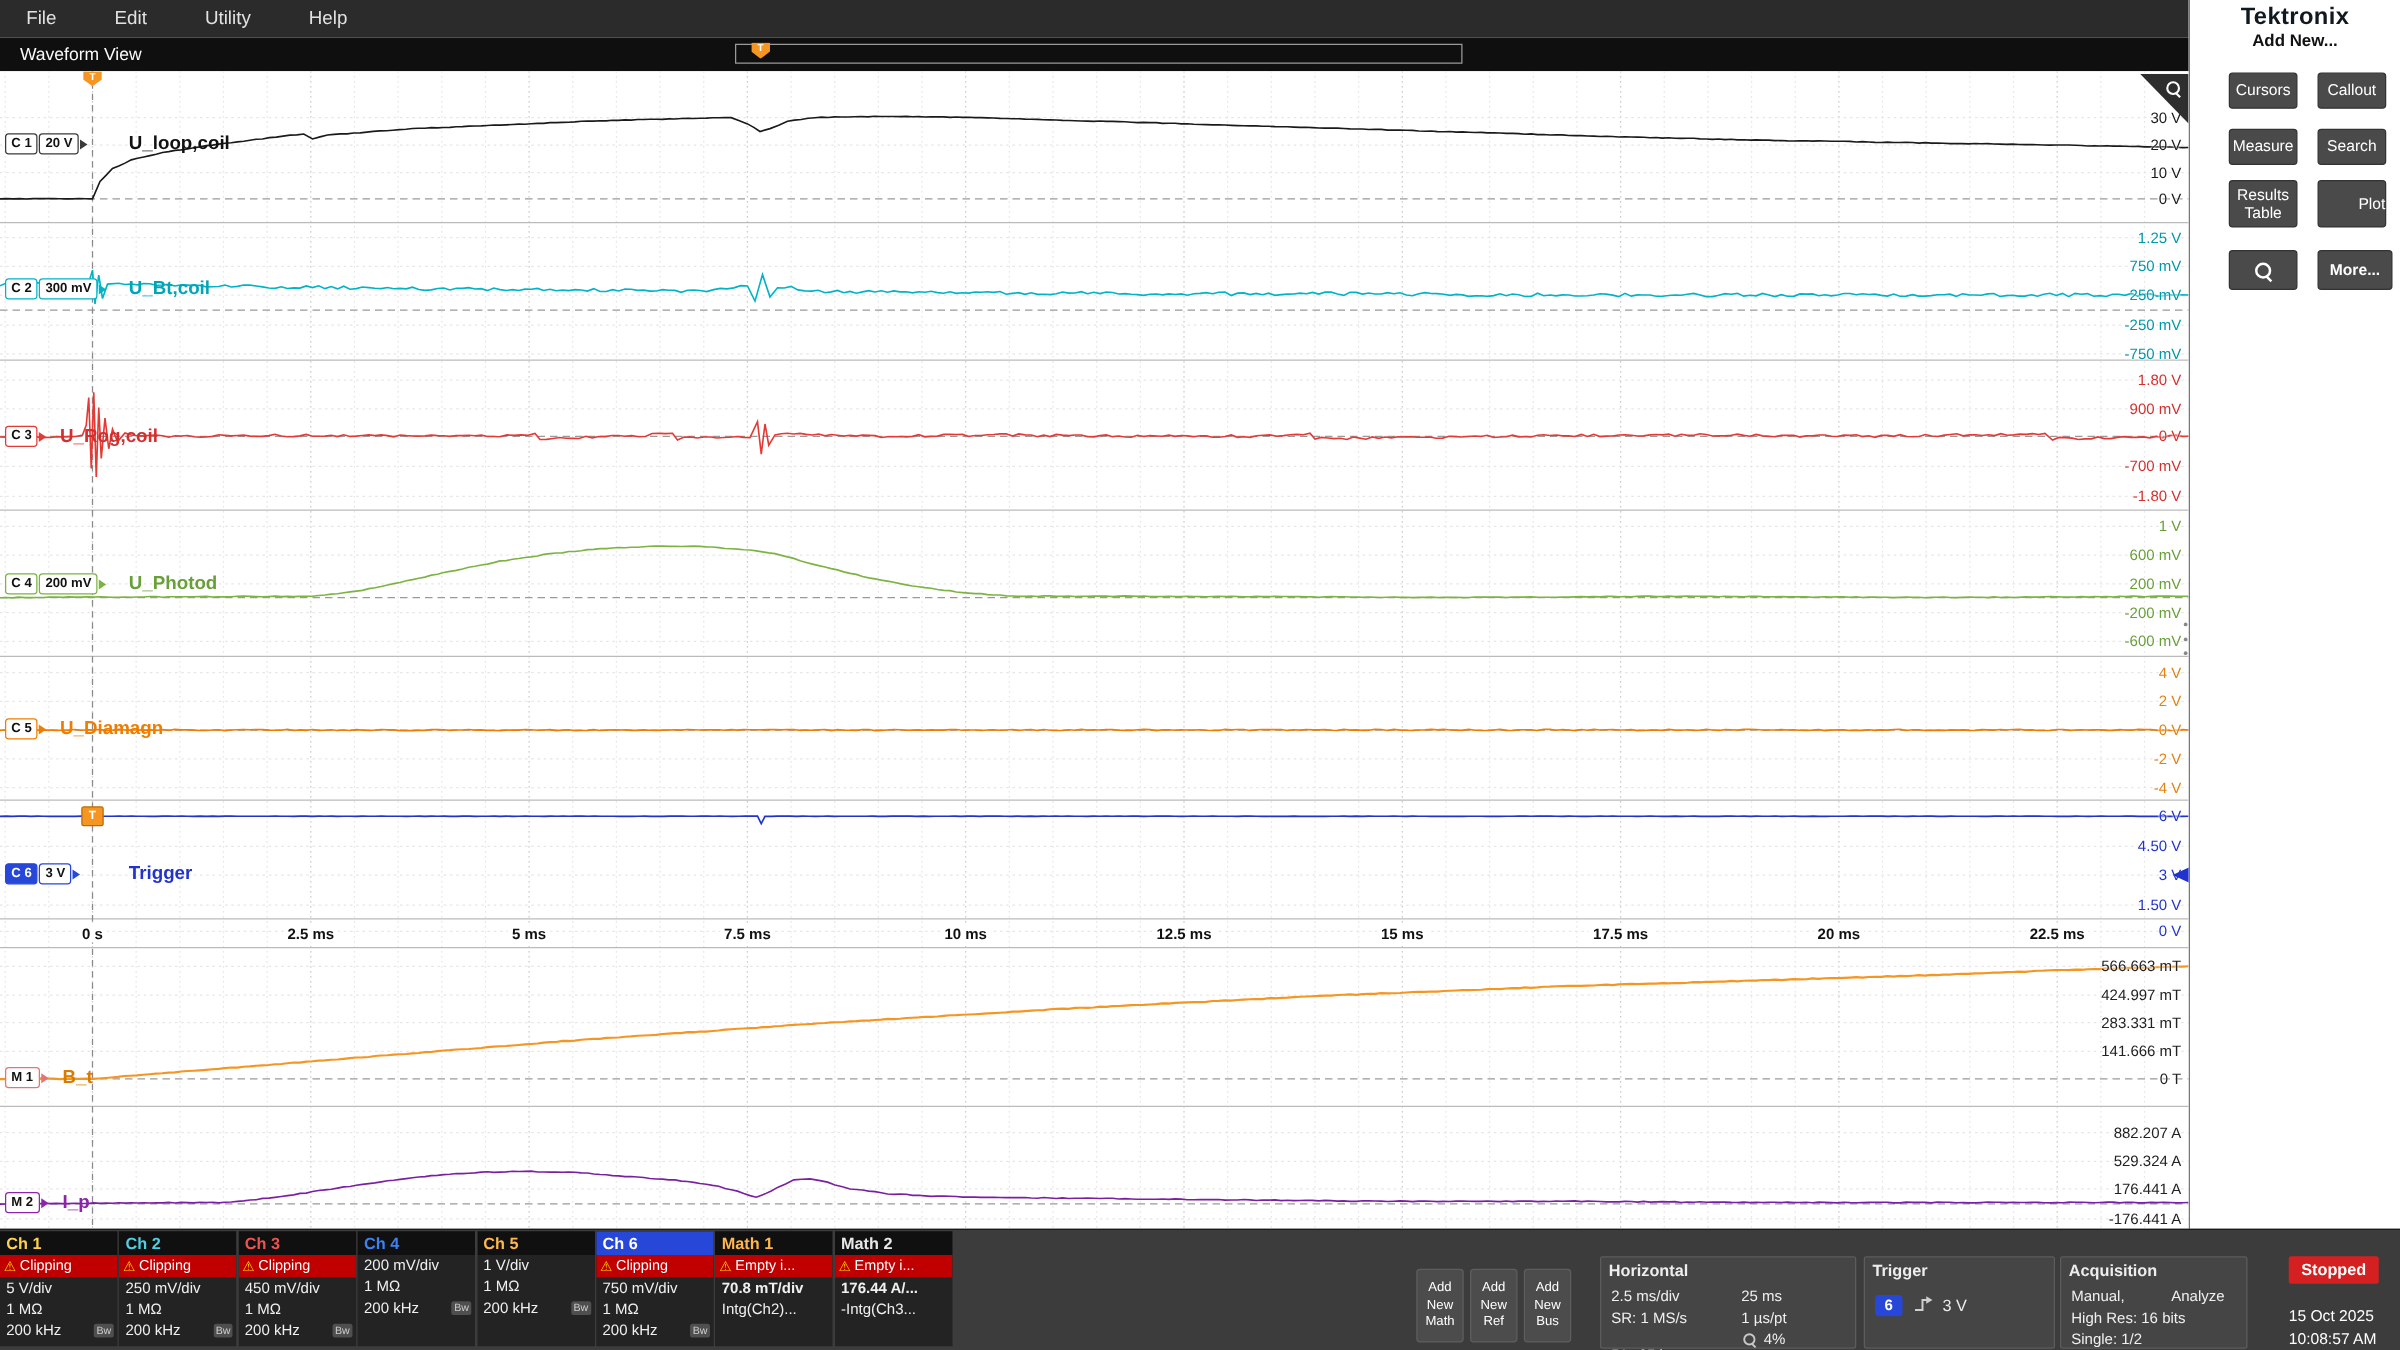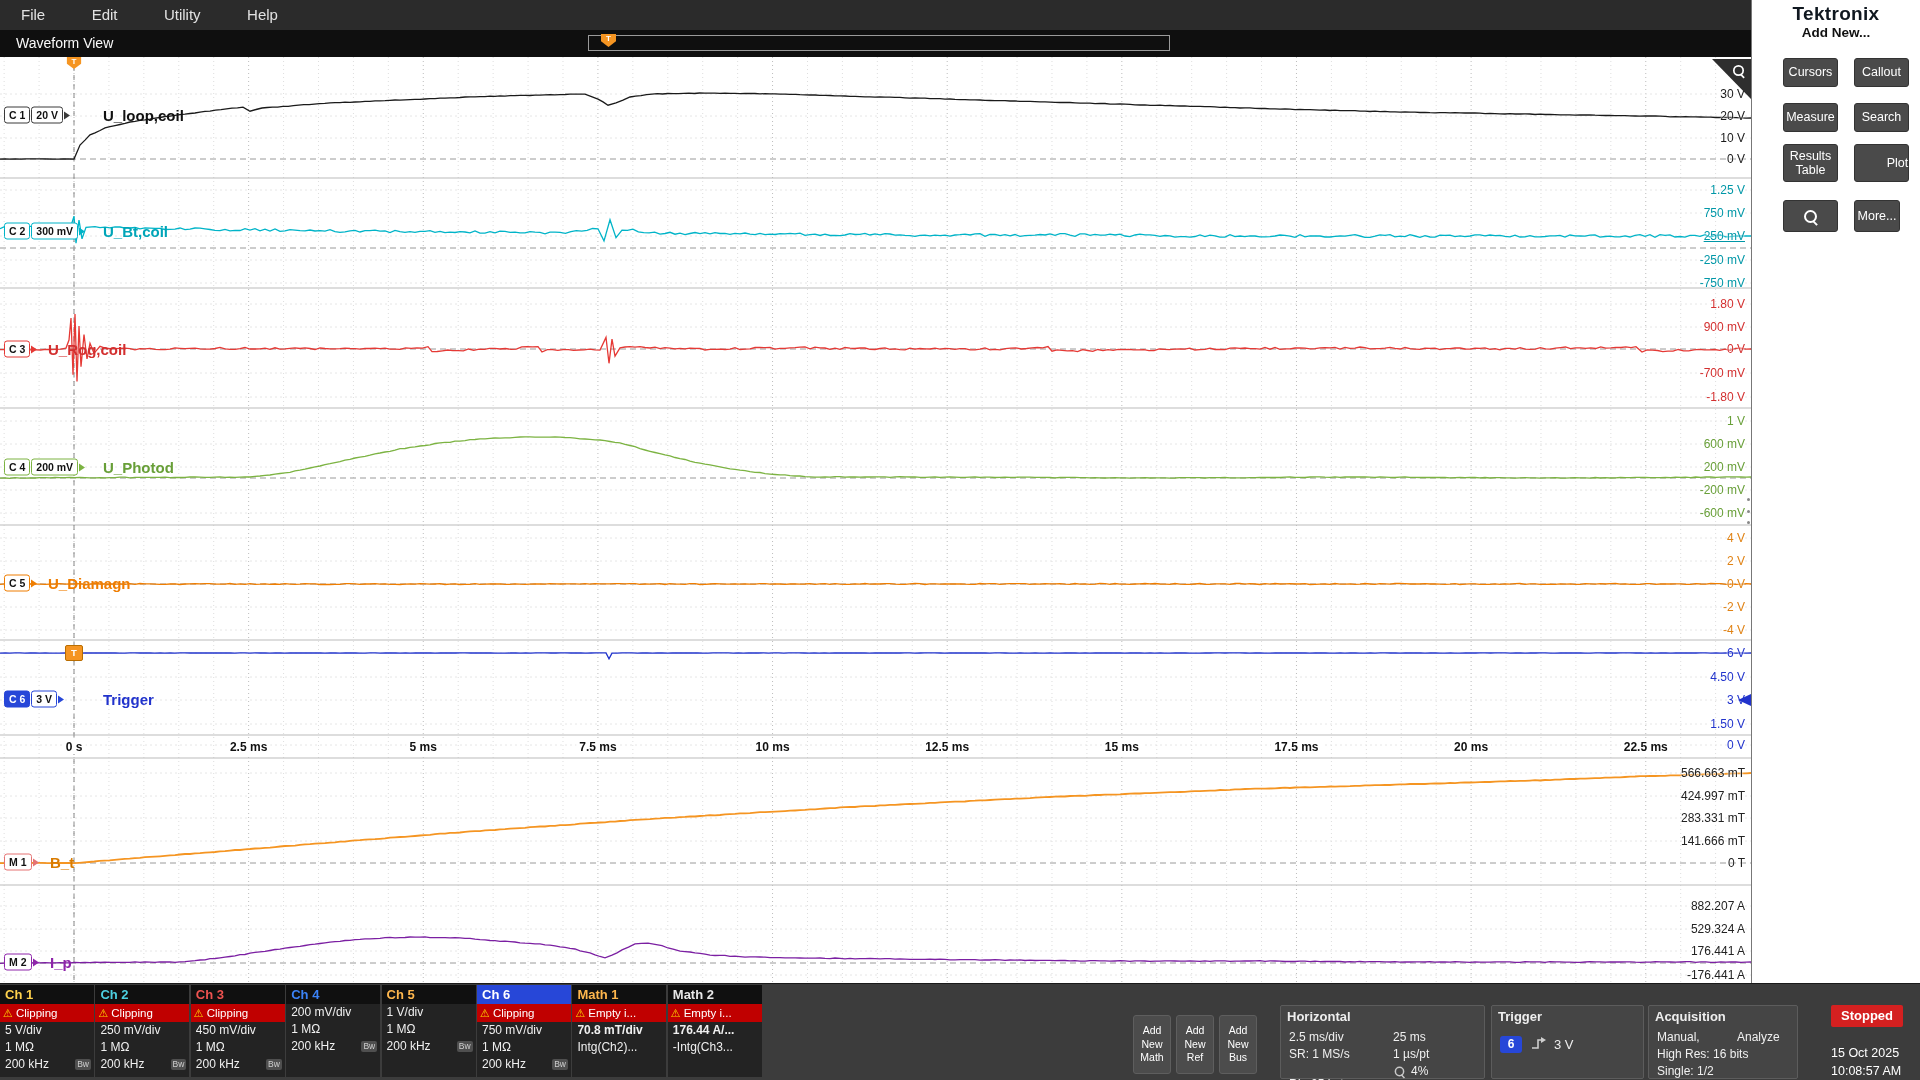--- a/index.html
+++ b/index.html
@@ -207,21 +207,21 @@
         <div class="scale-label" style="top: 81px; color: rgb(26, 26, 26);">10 V</div>
         <div class="scale-label" style="top: 102px; color: rgb(26, 26, 26);">0 V</div>
         <div class="lane-name" style="left: 103px; top: 58px; color: rgb(17, 17, 17);">U_loop,coil</div>
         <div class="badge" style="top: 58px;">
           <span class="badge-box" style="border-color: rgb(58, 58, 58);">C 1</span>
           <span class="badge-box" style="border-color: rgb(58, 58, 58);">20 V</span>
           <span class="badge-arrow" style="border-left-color: rgb(58, 58, 58);"></span>
         </div>
         <div class="scale-label" style="top: 133px; color: rgb(0, 151, 167);">1.25 V</div>
         <div class="scale-label" style="top: 156px; color: rgb(0, 151, 167);">750 mV</div>
-        <div class="scale-label" style="top: 179px; color: rgb(0, 151, 167); text-decoration: underline;">250 mV</div>
+        <div class="scale-label" style="top: 179px; color: rgb(0, 151, 167);">250 mV</div>
         <div class="scale-label" style="top: 203px; color: rgb(0, 151, 167);">-250 mV</div>
         <div class="scale-label" style="top: 226px; color: rgb(0, 151, 167);">-750 mV</div>
         <div class="lane-name" style="left: 103px; top: 174px; color: rgb(0, 165, 184);">U_Bt,coil</div>
         <div class="badge" style="top: 174px;">
           <span class="badge-box" style="border-color: rgb(0, 180, 200);">C 2</span>
           <span class="badge-box" style="border-color: rgb(0, 180, 200);">300 mV</span>
           <span class="badge-arrow" style="border-left-color: rgb(0, 180, 200);"></span>
         </div>
         <div class="scale-label" style="top: 247px; color: rgb(211, 47, 47);">1.80 V</div>
         <div class="scale-label" style="top: 270px; color: rgb(211, 47, 47);">900 mV</div>
@@ -308,21 +308,21 @@
     <div id="add-new">Add New...</div>
     <div class="sb-btn" style="left:31px;top:58px;width:55px;height:29px;">Cursors</div>
     <div class="sb-btn" style="left:102px;top:58px;width:55px;height:29px;">Callout</div>
     <div class="sb-btn" style="left:31px;top:103px;width:55px;height:29px;">Measure</div>
     <div class="sb-btn" style="left:102px;top:103px;width:55px;height:29px;">Search</div>
     <div class="sb-btn" style="left:31px;top:144px;width:55px;height:38px;">Results Table</div>
     <div class="sb-btn" style="left:102px;top:144px;width:55px;height:38px;padding-left:32px;">Plot</div>
     <div class="sb-btn" style="left:31px;top:200px;width:55px;height:32px;">
         <span class="mag" style="color:#fff;"></span>
       </div>
-    <div class="sb-btn" style="left:102px;top:200px;width:46px;height:32px;">More...</div>
+    <div class="sb-btn" style="left:102px;top:200px;width:60px;height:32px;font-weight:bold;">More...</div>
   </div>
 
   <div id="splitter">
       <i></i>
       <i></i>
       <i></i>
     </div>
 
   <div id="bottom-bar">
     <div id="channel-strip">

